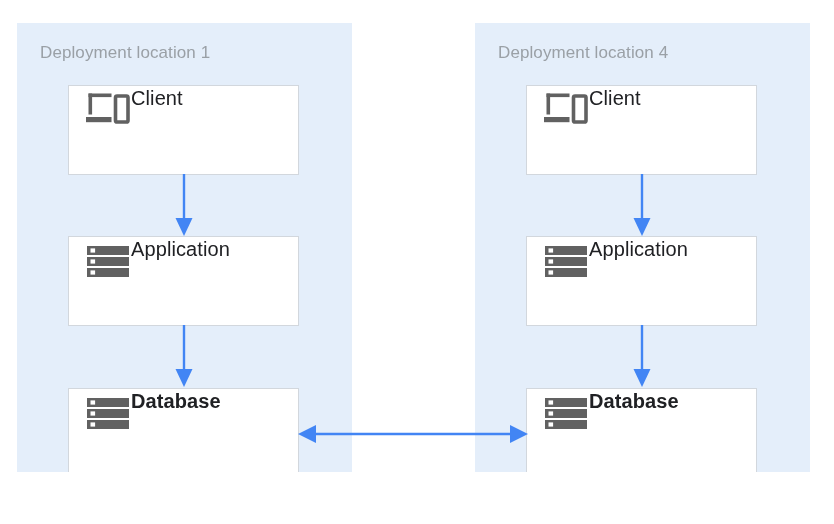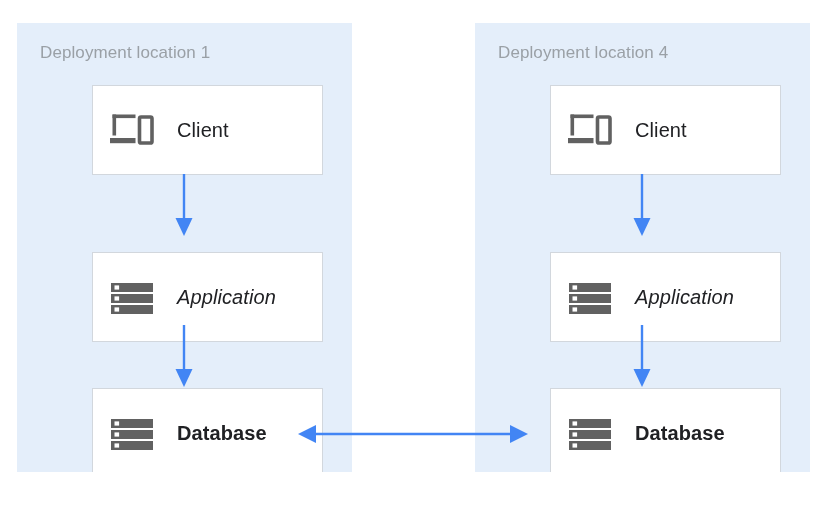--- a/index.html
+++ b/index.html
@@ -44,29 +44,28 @@
   
   .node {
     position: absolute;
     width: 231px;
     height: 90px;
     background: #ffffff;
     border: 1px solid #d2d7dd;
     box-sizing: border-box;
     display: flex;
     flex-direction: row;
-    align-items: center;
-    gap: 22px;
+    align-items: flex-start;
+    gap: 0;
     padding-left: 16px;
-    margin-left: 24px;
   }
   .node.left  { left: 68px; }
   .node.right { left: 526px; }
   .node.row-client { top: 85px; }
-  .node.row-app    { top: 252px; font-style: italic; }
+  .node.row-app    { top: 236px; }
   .node.row-db     { top: 388px; font-weight: bold; }
 
   .node-label {
     font-size: 20px;
     line-height: 24px;
     color: #202124;
     letter-spacing: 0.1px;
     white-space: nowrap;
   }
 

